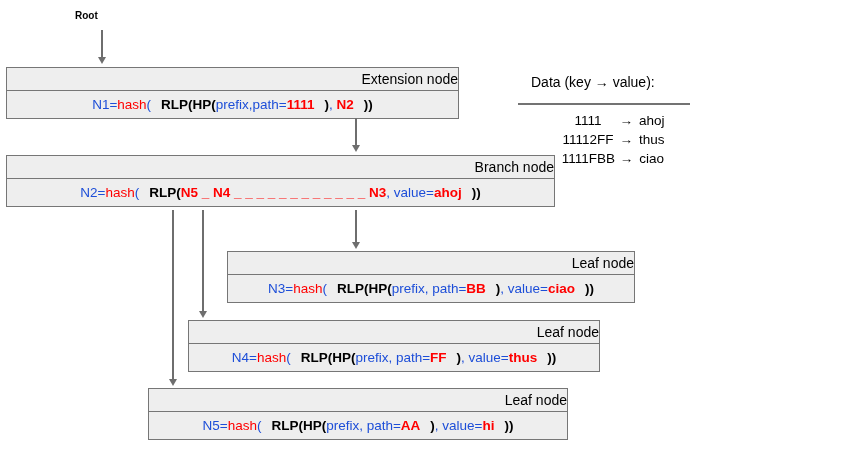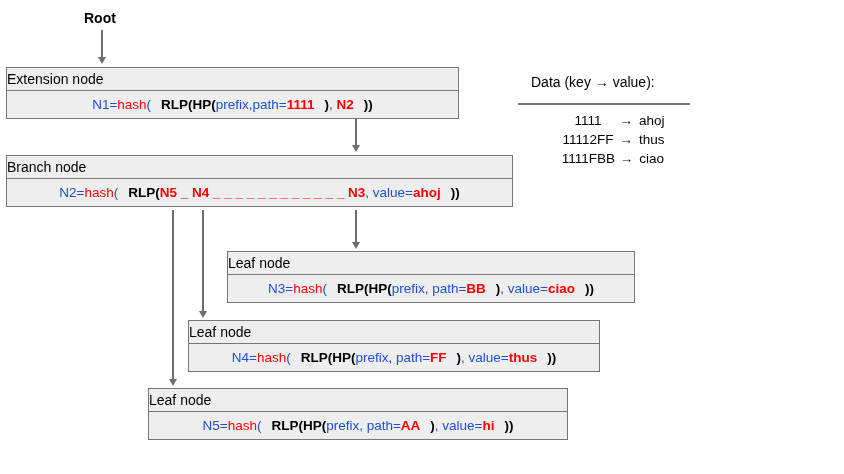--- a/index.html
+++ b/index.html
@@ -16,21 +16,21 @@
   
   .node {
     position: absolute;
     background: #eeeeee;
     border: 1.5px solid #767676;
     box-sizing: border-box;
   }
   .node-title {
     height: 22px;
     line-height: 22px;
-    text-align: left;
+    text-align: right;
     font-size: 14px;
     border-bottom: 1.5px solid #767676;
   }
   .node-formula {
     height: 27px;
     line-height: 27px;
     text-align: center;
     font-size: 13.5px;
     white-space: nowrap;
   }
@@ -52,23 +52,23 @@
     bottom: -7px;
     width: 0; height: 0;
     border: 4.5px solid transparent;
     border-bottom: none;
     border-top: 7px solid #6e6e6e;
   }
 
   
   .root-label {
     position: absolute;
-    left: 84px;
+    left: 75px;
     top: 10px;
-    font-size: 14px;
+    font-size: 10px;
     font-weight: bold;
   }
 
   
   .data-panel {
     position: absolute;
     left: 518px;
     top: 66px;
     width: 172px;
   }
@@ -95,21 +95,21 @@
   <div class="root-label">Root</div>
   <div class="varrow" style="left:101px; top:30px; height:27px;"></div>
 
   <div class="node" style="left:6px; top:67px; width:453px;">
     <div class="node-title">Extension node</div>
     <div class="node-formula"><span class="seg-p">N1=</span><span class="seg-r">hash</span><span class="seg-p">(</span><span class="seg-b">RLP(HP(</span><span class="seg-p">prefix,path=</span><span class="seg-rb">1111</span><span class="seg-b">)</span><span class="seg-p">, </span><span class="seg-rb">N2</span><span class="seg-b">))</span></div>
   </div>
 
   <div class="varrow" style="left:355px; top:118px; height:27px;"></div>
 
-  <div class="node" style="left:6px; top:155px; width:507px;">
+  <div class="node" style="left:6px; top:155px; width:549px;">
     <div class="node-title">Branch node</div>
     <div class="node-formula"><span class="seg-p">N2=</span><span class="seg-r">hash</span><span class="seg-p">(</span><span class="seg-b">RLP(</span><span class="seg-rb">N5 _ N4 _ _ _ _ _ _ _ _ _ _ _ _ N3</span><span class="seg-p">, value=</span><span class="seg-rb">ahoj</span><span class="seg-b">))</span></div>
   </div>
 
   <div class="varrow" style="left:355px; top:210px; height:32px;"></div>
   <div class="varrow" style="left:202px; top:210px; height:101px;"></div>
   <div class="varrow" style="left:172px; top:210px; height:169px;"></div>
 
   <div class="node" style="left:227px; top:251px; width:408px;">
     <div class="node-title">Leaf node</div>

